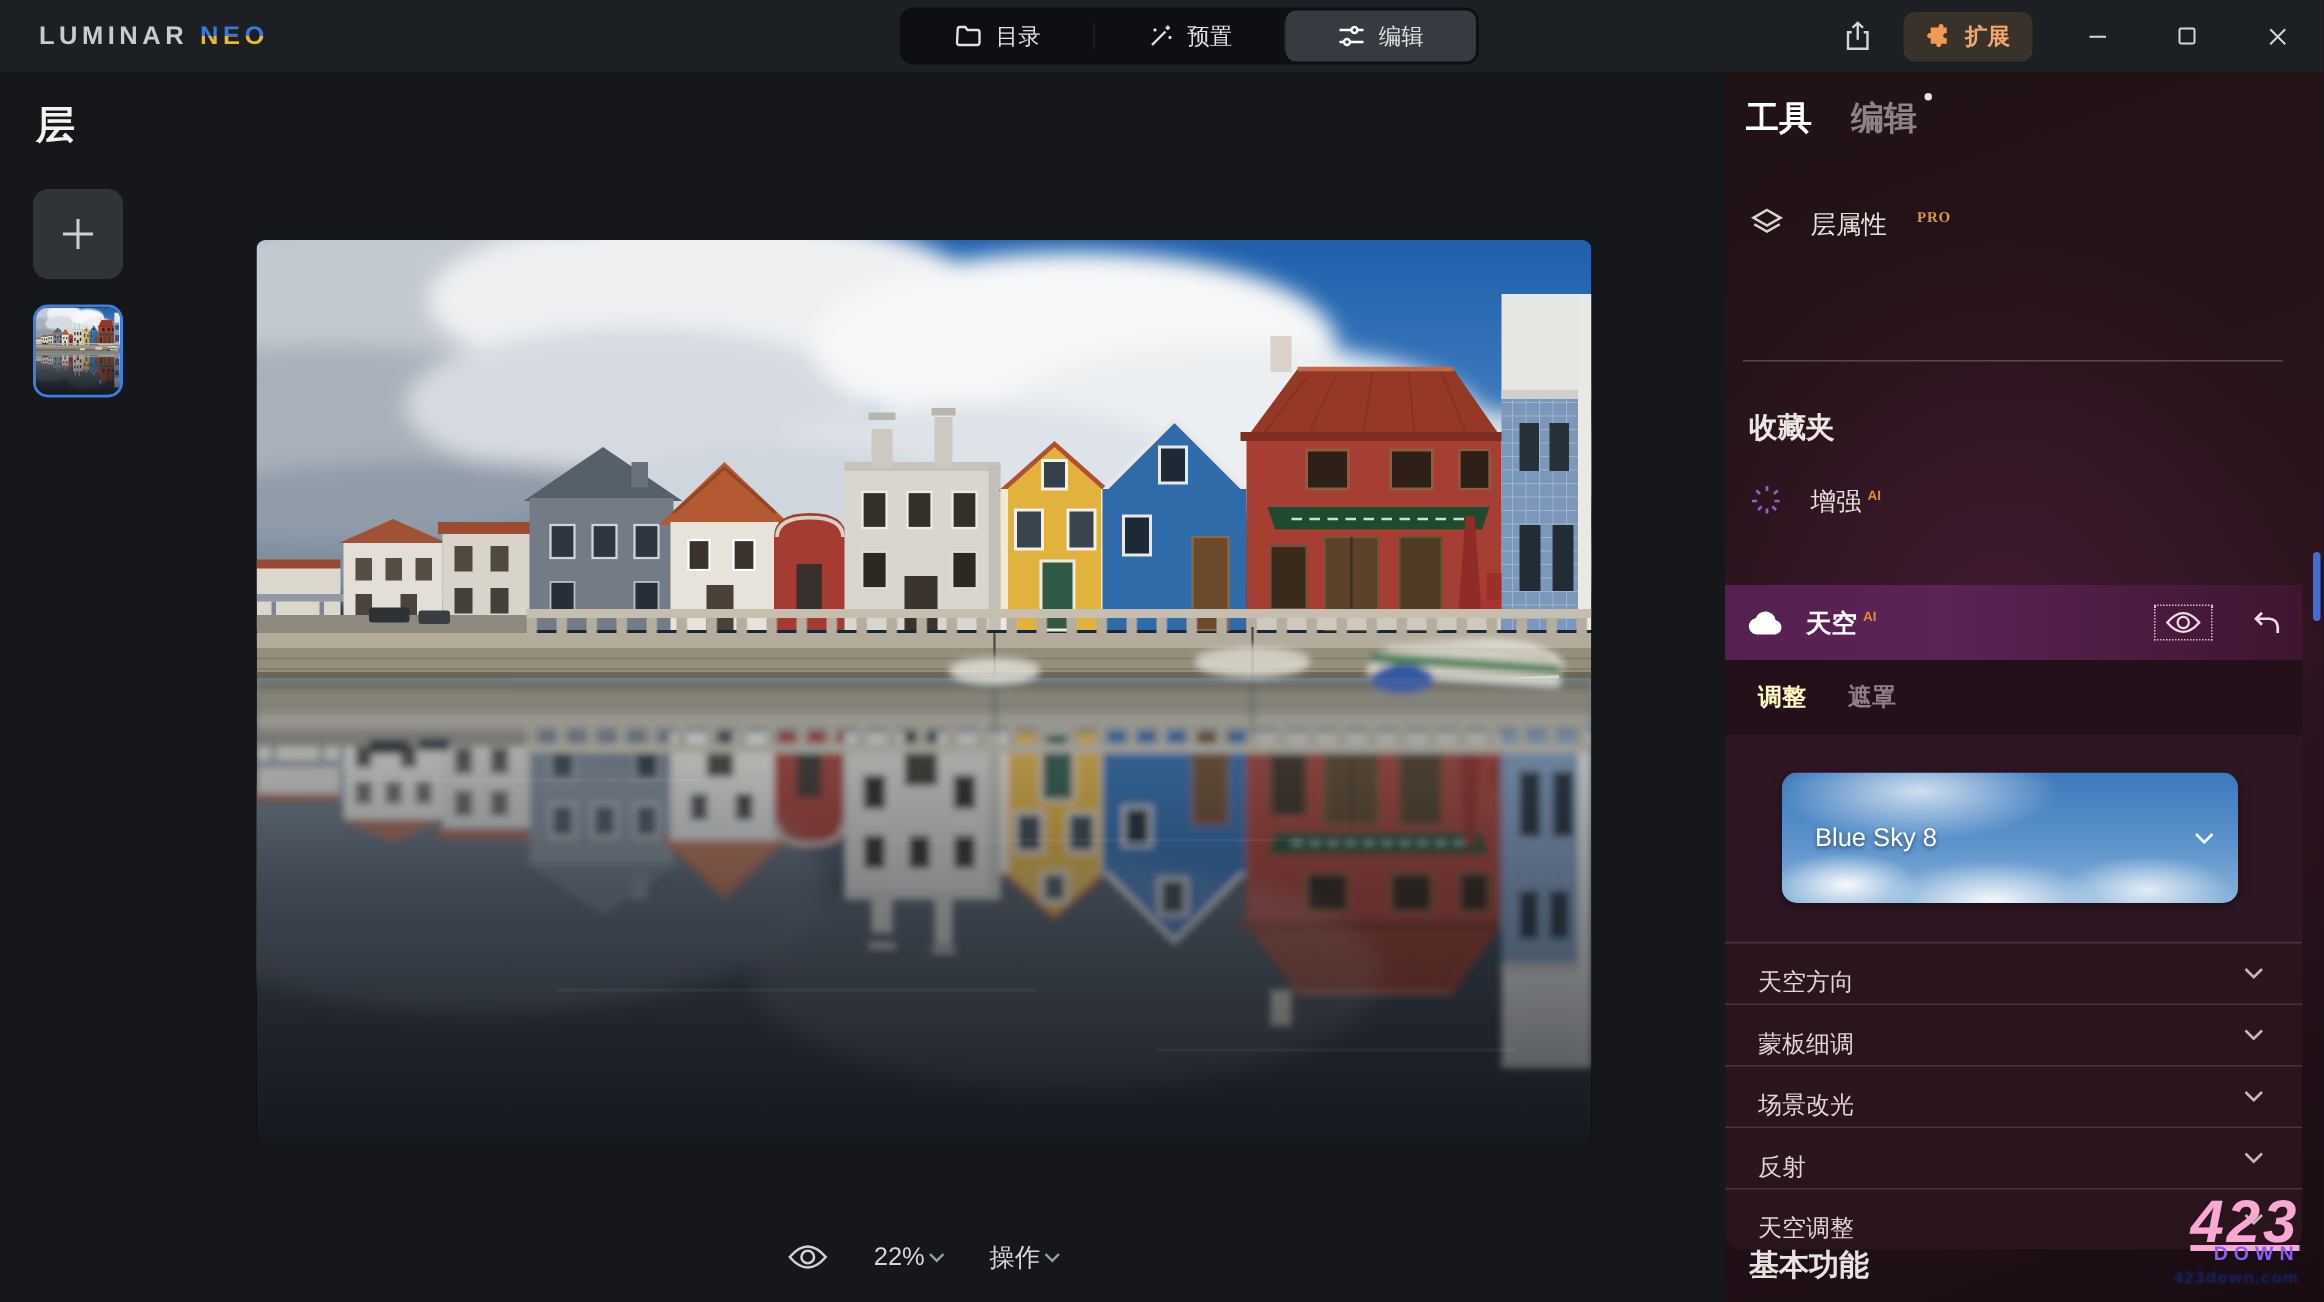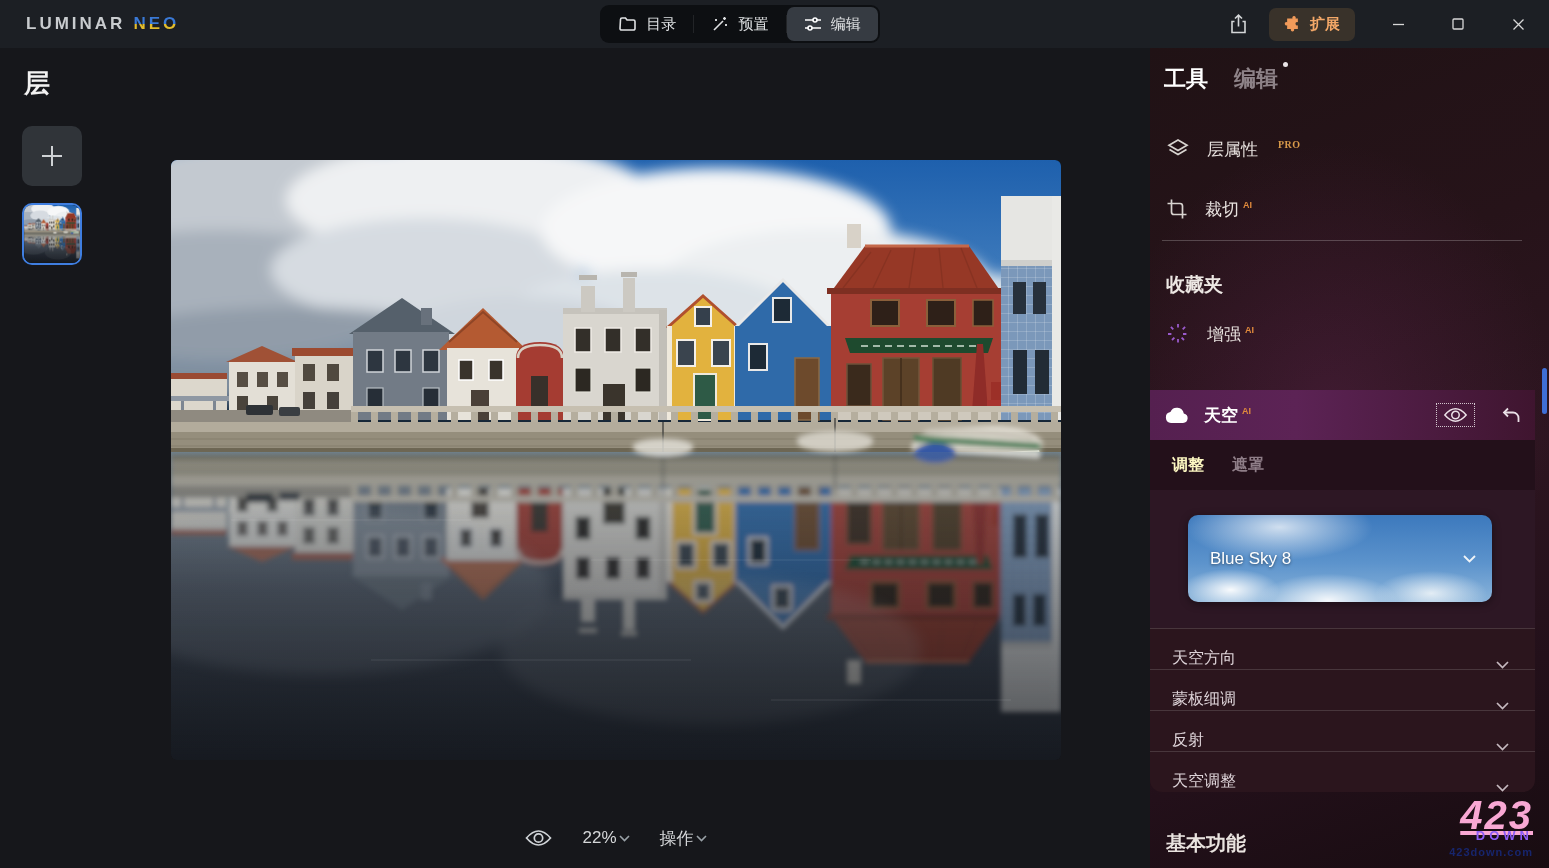--- a/index.html
+++ b/index.html
@@ -5,21 +5,21 @@
   * { margin:0; padding:0; box-sizing:border-box; }
   html,body { width:1549px; height:868px; overflow:hidden; background:#16171b;
     font-family:"Liberation Sans","DejaVu Sans",sans-serif; color:#e8e8e8; }
 
   
   .topbar { position:absolute; top:0; left:0; width:1549px; height:48px; background:#1c1f24; }
   .brand { position:absolute; left:26px; top:14px; font-size:17px; font-weight:800; letter-spacing:3px; color:#c9cccf; }
   .brand-neo { margin-left:8px;
     background:linear-gradient(180deg,#3a79d6 0%,#3a79d6 52%,#e3bd2c 52%,#e3bd2c 100%);
     -webkit-background-clip:text; background-clip:text; color:transparent; }
-  .tabstrip { position:absolute; left:600px; top:5px; width:280px; height:38px;
+  .tabstrip { position:absolute; left:600px; top:5px; width:386px; height:38px;
     background:#0d0f12; border-radius:9px; display:flex; align-items:stretch; padding:2px; }
   .tabstrip .vsep { width:1px; margin:8px 0; background:rgba(255,255,255,.09); }
   .mode-tab { flex:1; display:flex; align-items:center; justify-content:center; gap:9px;
     font-size:15px; color:#dfe1e3; border-radius:7px; cursor:pointer; }
   .mode-tab.active { background:#363b42; }
   .icon { display:inline-flex; align-items:center; justify-content:center; }
   .icon svg { display:block; }
   .topright { position:absolute; right:14px; top:0; height:48px; display:flex; align-items:center; gap:14px; }
   .share-btn { width:34px; height:34px; display:flex; align-items:center; justify-content:center; color:#d4d6d8; }
   .ext-btn { display:flex; align-items:center; gap:9px; background:#39322a; border-radius:7px;
@@ -82,22 +82,22 @@
     display:flex; align-items:center; cursor:pointer; box-shadow:0 2px 8px rgba(0,0,0,.4);
     background:
       radial-gradient(70px 30px at 14% 86%, rgba(255,255,255,.95), transparent 70%),
       radial-gradient(100px 38px at 46% 98%, rgba(255,255,255,.9), transparent 70%),
       radial-gradient(80px 32px at 80% 90%, rgba(244,248,250,.85), transparent 70%),
       radial-gradient(130px 46px at 30% 14%, rgba(255,255,255,.75), transparent 72%),
       linear-gradient(180deg,#3c79bd 0%,#5c93cc 55%,#8ab4da 100%); }
   .preset-name { margin-left:22px; font-size:17px; color:#fff; text-shadow:0 1px 3px rgba(0,0,0,.5); flex:1; }
   .preset-chev { margin-right:16px; color:#f0f4f8; }
   .sky-sections { background:#2b151d; }
-  .sky-section { height:41px; display:flex; align-items:flex-end; justify-content:space-between;
-    padding:0 26px 0 22px; border-top:1px solid rgba(255,255,255,.14); cursor:pointer; }
+  .sky-section { height:41px; display:flex; align-items:flex-start; justify-content:space-between;
+    padding:16px 26px 0 22px; border-top:1px solid rgba(255,255,255,.14); cursor:pointer; }
   .sky-section .lbl { font-size:16px; color:#ded4d9; }
   .sky-section .chev { color:#c6bac0; }
 
   .scroll-thumb { position:absolute; left:1542px; top:368px; width:5px; height:46px;
     background:#3f6fd6; border-radius:3px; }
 
   
   .wm { position:absolute; right:16px; top:798px; width:120px; text-align:right; pointer-events:none; }
   .wm-big { font-size:40px; line-height:34px; font-weight:800; font-style:italic;
     color:#f9a8d4; letter-spacing:2px;text-decoration:underline; }
@@ -424,29 +424,20 @@
   <div class="tool-row" style="top:72px;">
     <span class="icon">
       <svg width="24" height="24" viewBox="0 0 24 24" fill="none" stroke="#d8d4d0" stroke-width="1.7">
           <path d="M12 3 L21 8.2 L12 13.4 L3 8.2 Z"></path>
           <path d="M3.5 12.5 L12 17.4 L20.5 12.5"></path>
         </svg>
     </span>
     <span class="lbl"><span>层属性</span><span class="badge-pro">PRO</span></span>
   </div>
 
-  <div class="tool-row" style="top:132px;">
-    <span class="icon">
-      <svg width="22" height="22" viewBox="0 0 22 22" fill="none" stroke="#d8d4d0" stroke-width="1.7">
-          <path d="M5.5 1.5 V14 a2.5 2.5 0 0 0 2.5 2.5 H20.5"></path>
-          <path d="M1.5 5.5 H14 a2.5 2.5 0 0 1 2.5 2.5 V20.5"></path>
-        </svg>
-    </span>
-    <span class="lbl"><span>裁切</span><span class="badge-ai">AI</span></span>
-  </div>
 
   <div class="pdivider"></div>
   <div class="fav-header">收藏夹</div>
 
   <div class="tool-row" style="top:260px; height:52px;">
     <span class="icon">
       <svg width="24" height="24" viewBox="0 0 24 24" fill="none" stroke="#9a5acc" stroke-width="1.8">
           <path d="M12 2 V7 M12 17 V22 M2 12 H7 M17 12 H22 M4.9 4.9 L8.4 8.4 M15.6 15.6 L19.1 19.1 M19.1 4.9 L15.6 8.4 M8.4 15.6 L4.9 19.1" stroke-dasharray="3.4,2.2"></path>
         </svg>
     </span>
@@ -493,20 +484,28 @@
       <div class="sky-section">
         <span class="lbl">天空方向</span>
         <span class="icon chev">
             <svg width="13" height="8" viewBox="0 0 13 8" fill="none" stroke="#c6bac0" stroke-width="1.7">
               <path d="M1 1 L6.5 6.5 L12 1"></path>
             </svg>
           </span>
       </div>
       <div class="sky-section">
         <span class="lbl">蒙板细调</span>
+        <span class="icon chev">
+            <svg width="13" height="8" viewBox="0 0 13 8" fill="none" stroke="#c6bac0" stroke-width="1.7">
+              <path d="M1 1 L6.5 6.5 L12 1"></path>
+            </svg>
+          </span>
+      </div>
+      <div class="sky-section">
+        <span class="lbl">场景改光</span>
         <span class="icon chev">
             <svg width="13" height="8" viewBox="0 0 13 8" fill="none" stroke="#c6bac0" stroke-width="1.7">
               <path d="M1 1 L6.5 6.5 L12 1"></path>
             </svg>
           </span>
       </div>
       <div class="sky-section">
         <span class="lbl">反射</span>
         <span class="icon chev">
             <svg width="13" height="8" viewBox="0 0 13 8" fill="none" stroke="#c6bac0" stroke-width="1.7">

